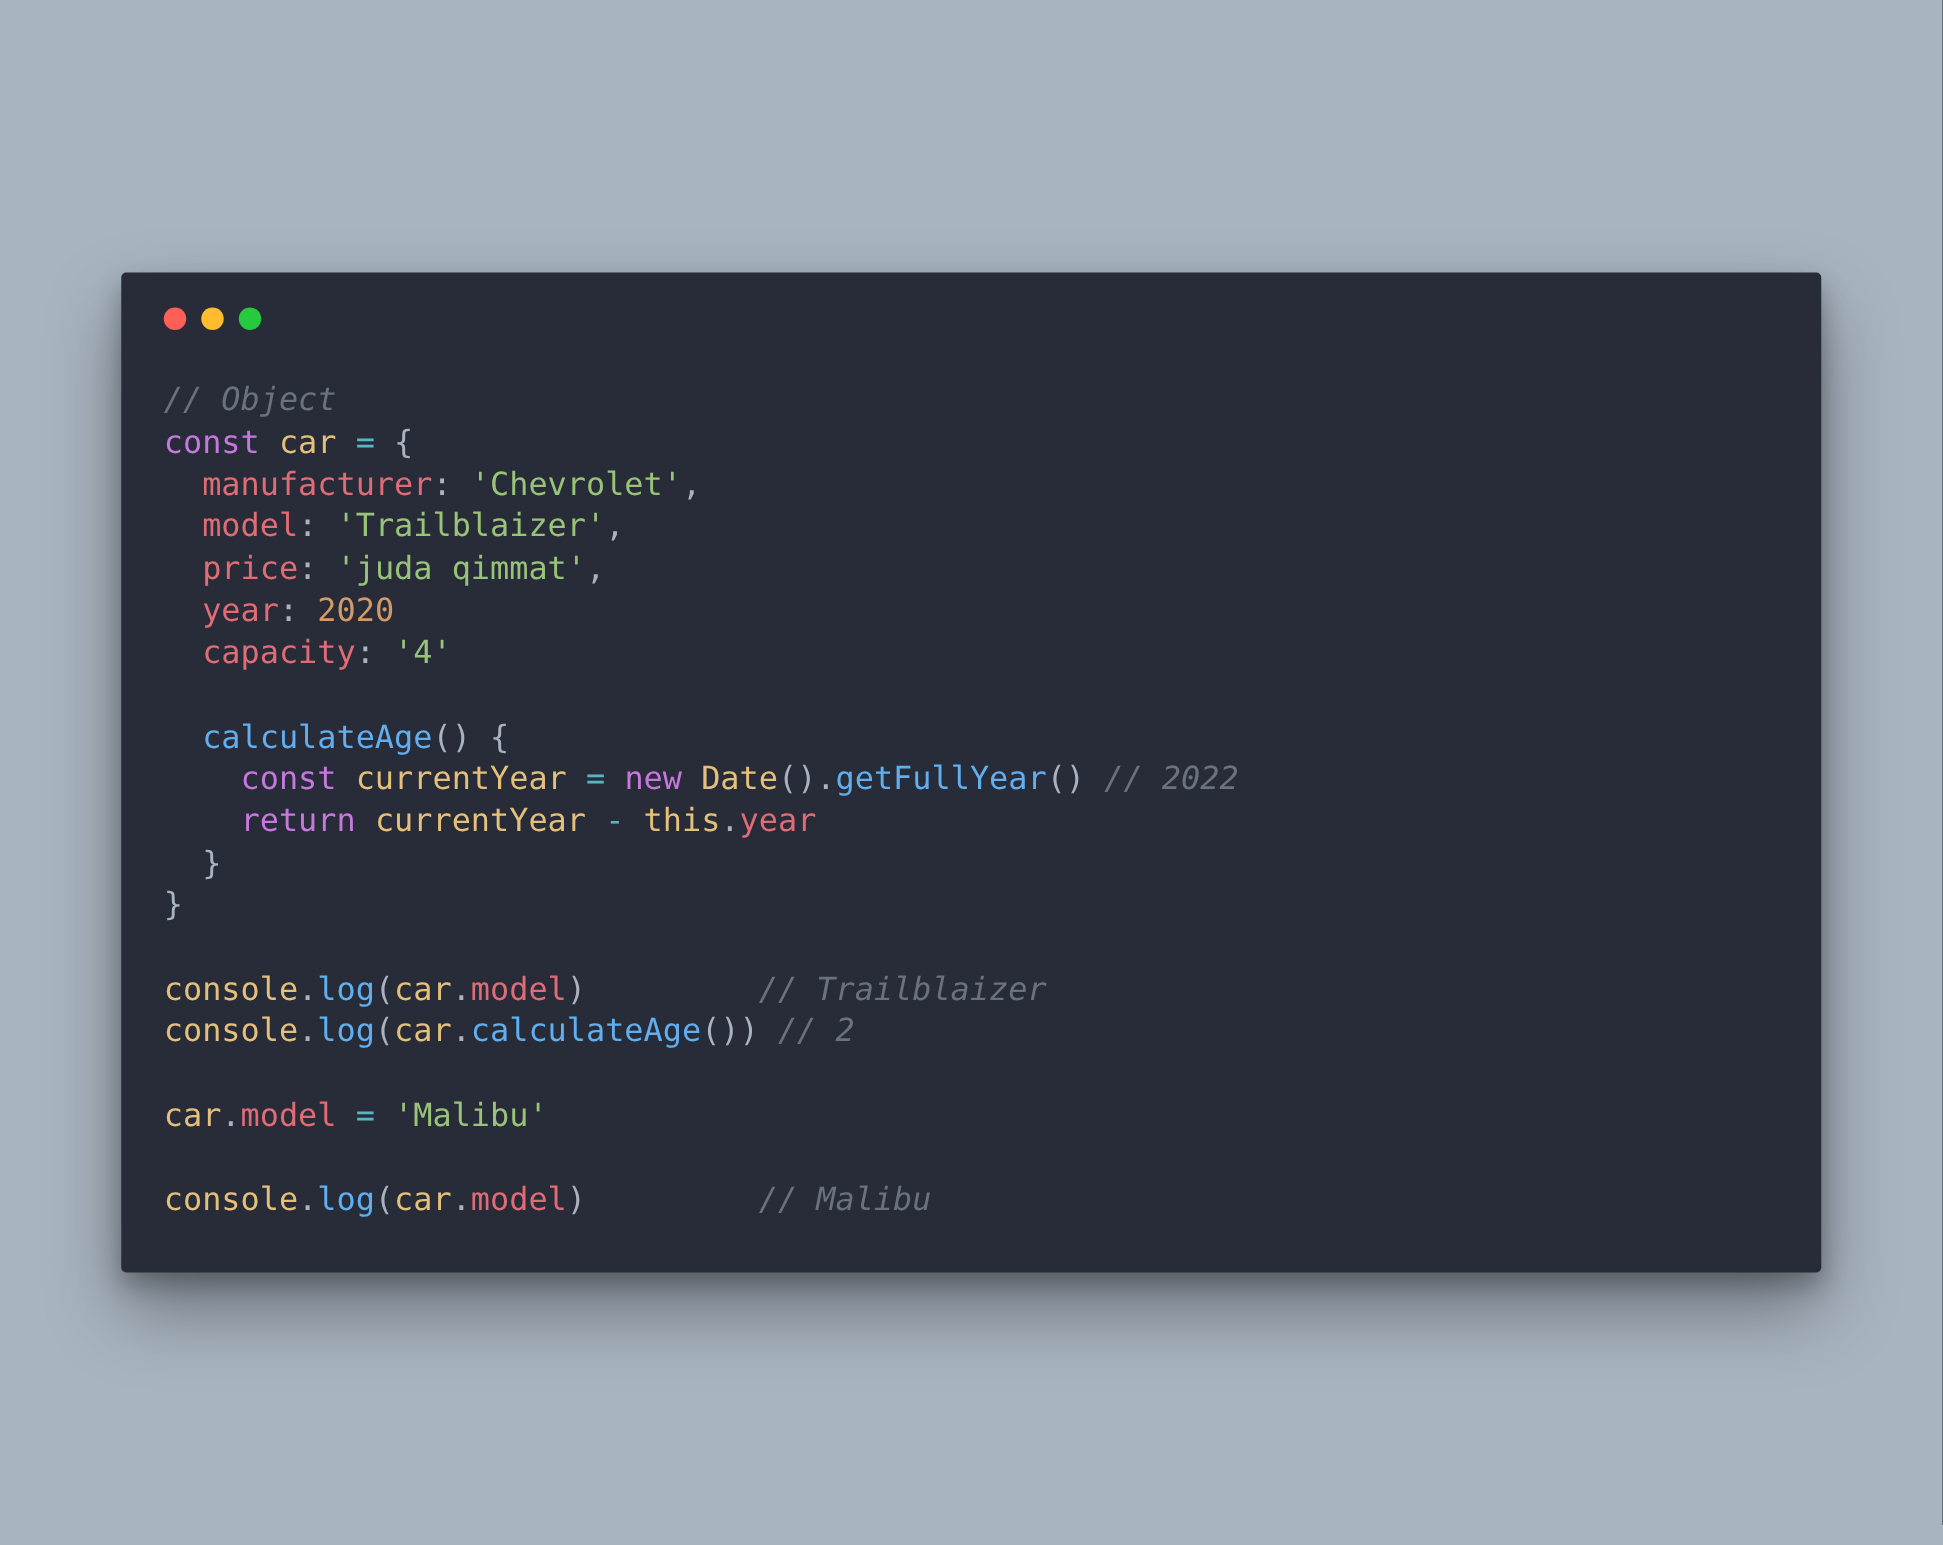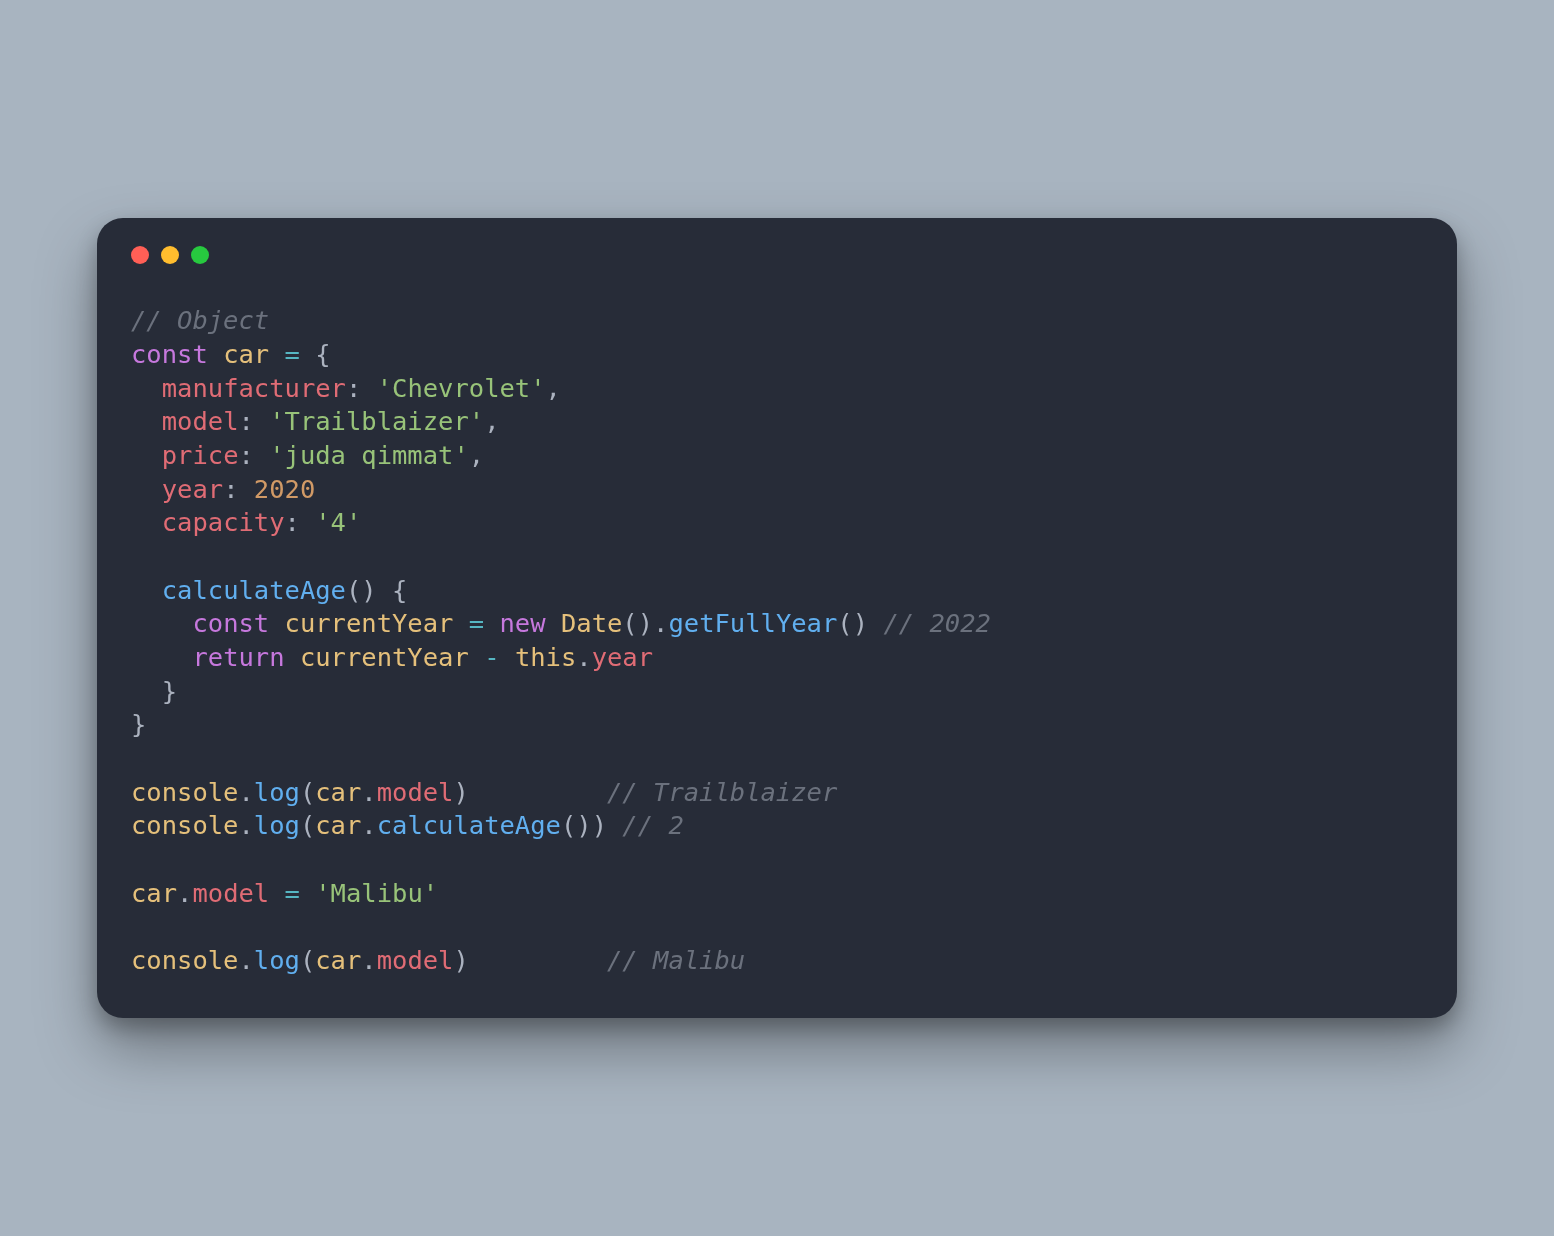--- a/index.html
+++ b/index.html
@@ -8,21 +8,21 @@
     width: 1554px;
     height: 1236px;
     display: flex;
     align-items: center;
     justify-content: center;
     font-family: ui-monospace, "SF Mono", "Menlo", "Consolas", monospace;
   }
   .window {
     width: 1360px;
     background: #272c38;
-    border-radius: 26px;
+    border-radius: 4px;
     box-shadow: 0 30px 60px rgba(0,0,0,0.35), 0 10px 20px rgba(0,0,0,0.25);
     padding: 28px 24px 40px 34px;
   }
   .traffic-lights {
     display: flex;
     gap: 12px;
     margin-bottom: 40px;
   }
   .dot {
     width: 18px;

